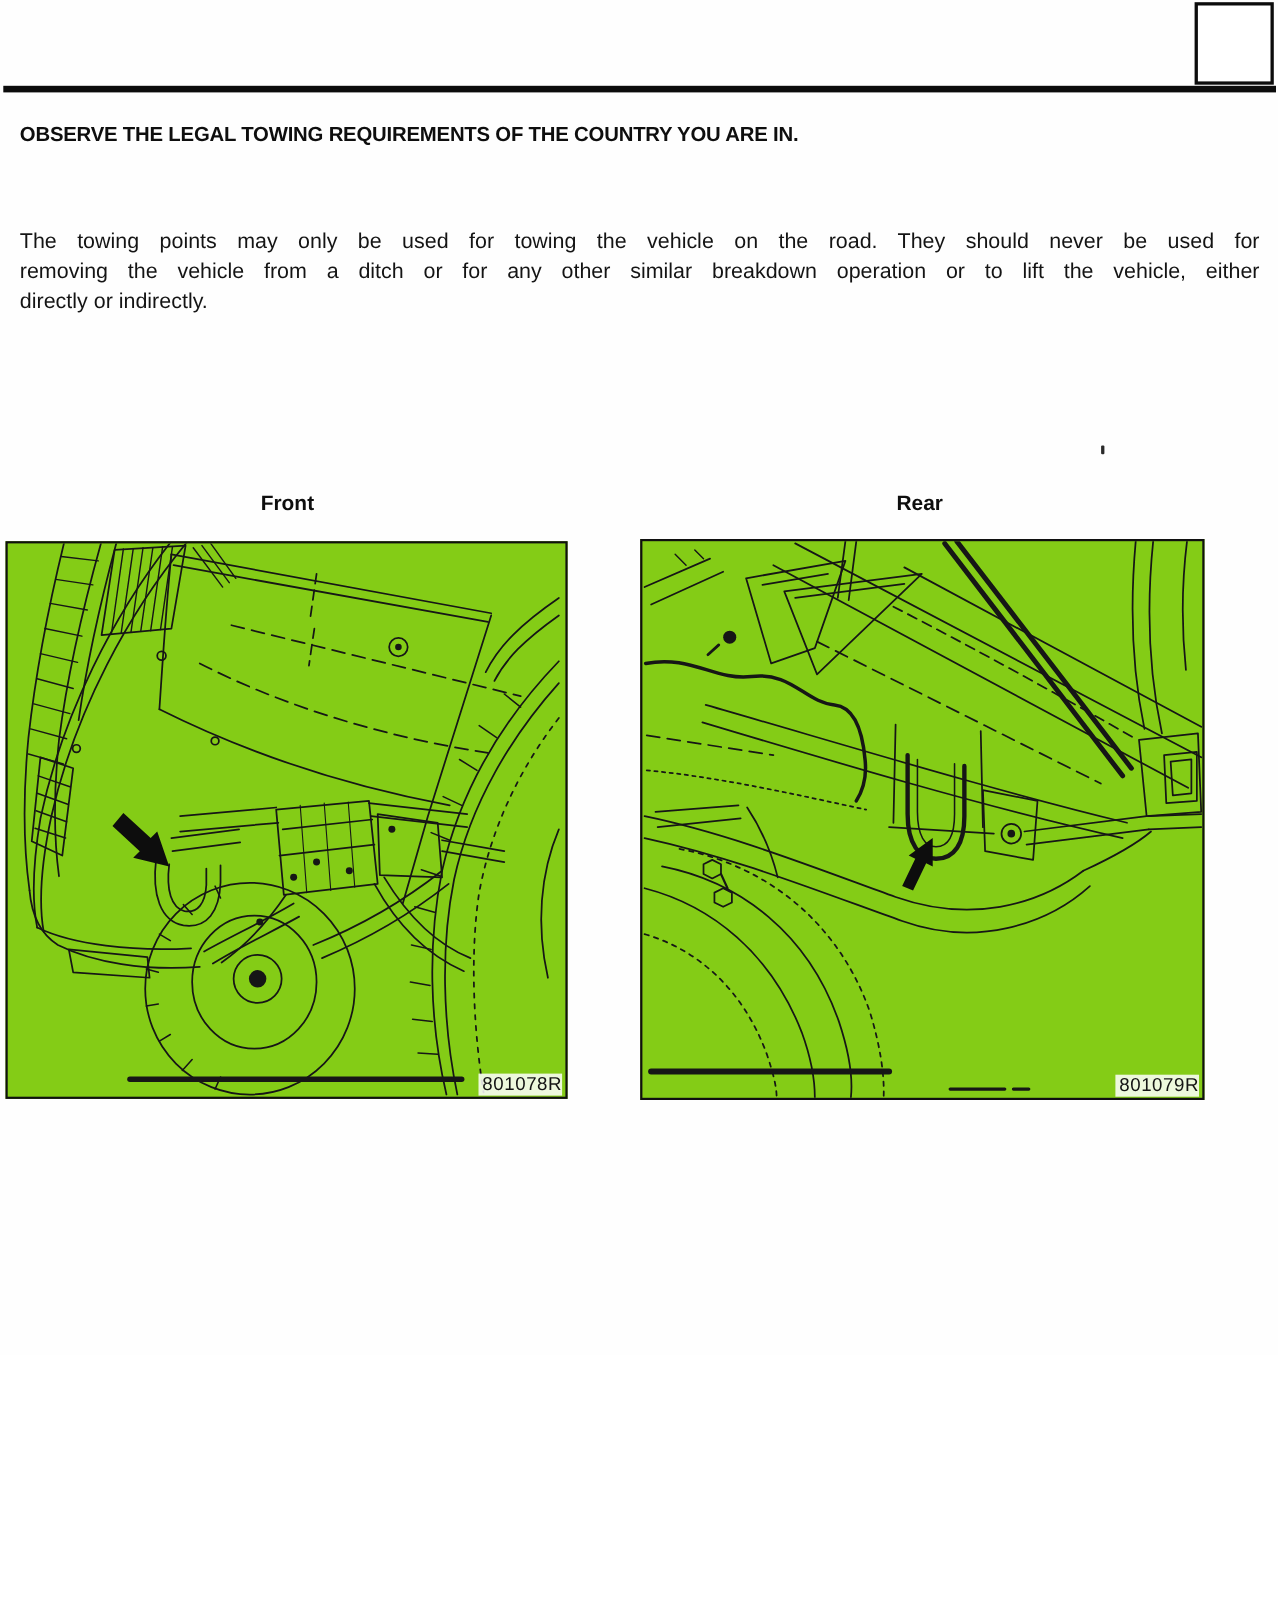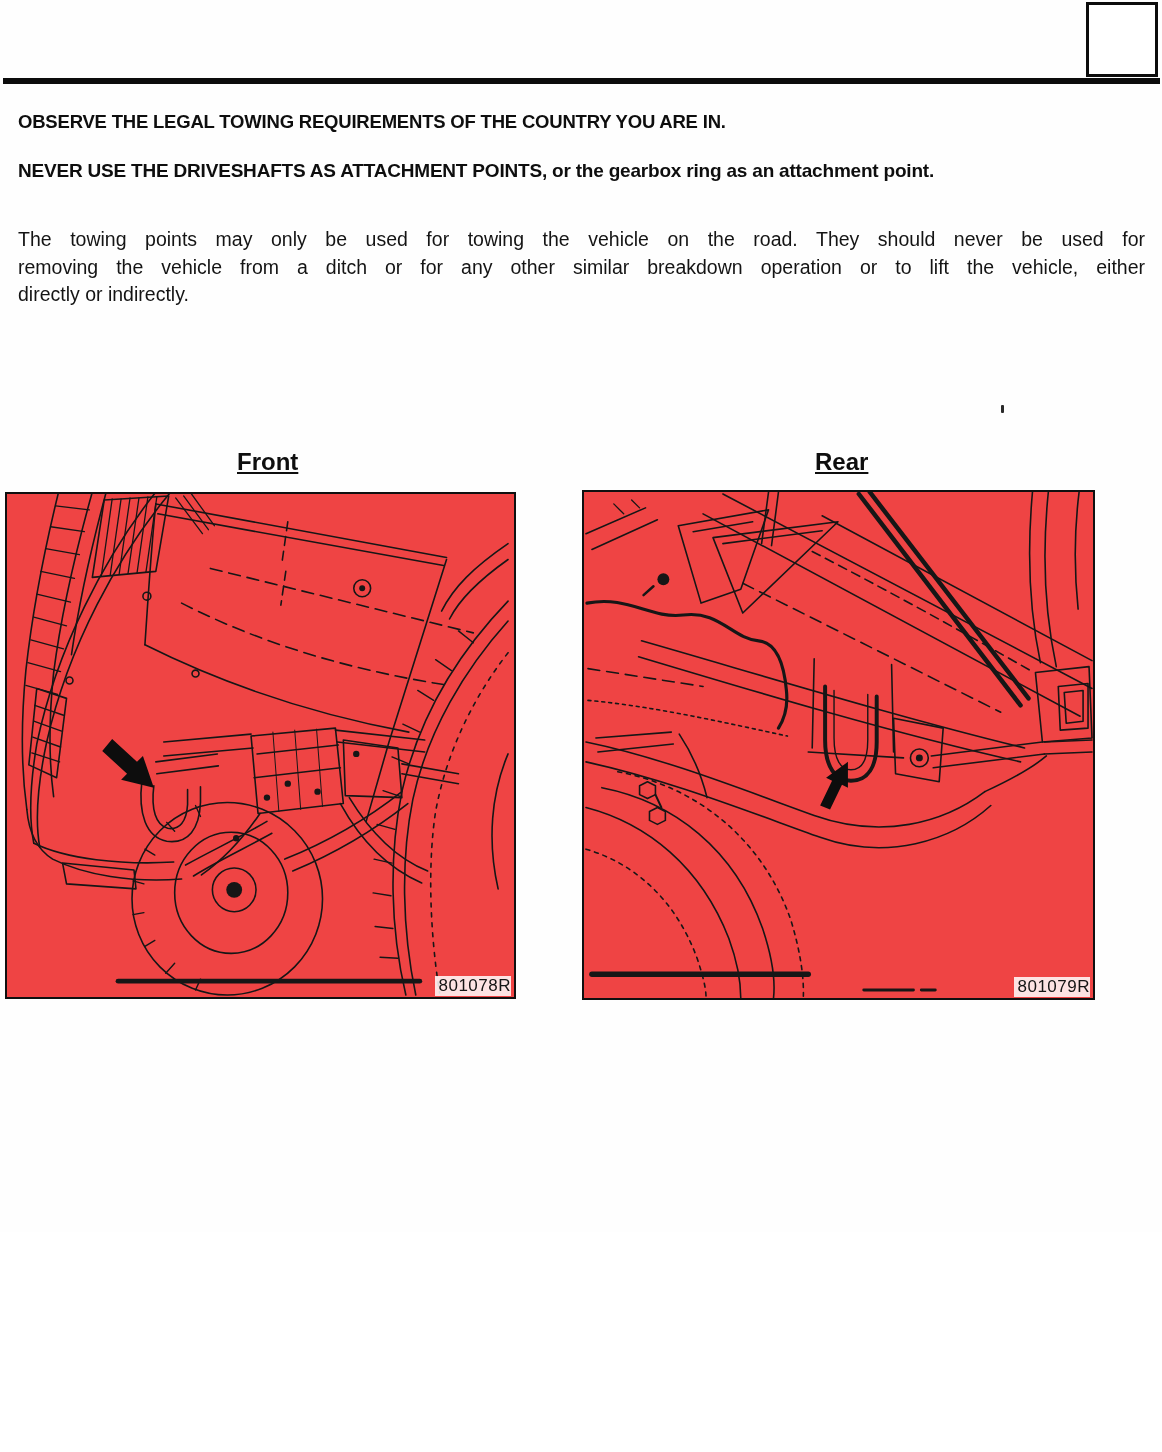--- a/index.html
+++ b/index.html
@@ -36,47 +36,45 @@
   }
   .h1 { top: 111px; }
   .h2 { top: 160px; font-size: 19px; }
   .para {
     position: absolute;
     left: 18px;
     width: 1127px;
     font-size: 19.5px;
     line-height: 27.5px;
     color: #141414;
-    margin-top: 20px;
   }
   .p1 { top: 206px; font-weight: 400; }
   .p2 { top: 311px; font-weight: 700; }
   .jline { text-align: justify; text-align-last: justify; }
   .lline { text-align: left; white-space: nowrap; }
   .stray-mark {
     position: absolute;
     left: 1001px; top: 405px;
     width: 3px; height: 8px;
     background: #2a2a2a;
     border-radius: 1px;
   }
   .fig-label {
     position: absolute;
     top: 448px;
-    font-size: 24px;
+    font-size: 19px;
     font-weight: 700;
     color: #0e0e0e;
-    text-decoration: underline;
   }
   .fig-label.front { left: 237px; }
   .fig-label.rear  { left: 815px; }
   .figure {
     position: absolute;
     border: 2.5px solid #101010;
-    background: #ef4444;
+    background: #84cc16;
     box-sizing: border-box;
   }
   .figure.front { left: 5px;  top: 492px; width: 511px; height: 507px; }
   .figure.rear  { left: 582px; top: 490px; width: 513px; height: 510px; text-align: center; }
   .figure svg { position: absolute; left:0; top:0; width:100%; height:100%; }
   .fig-ref {
     position: absolute;
     right: 3px; bottom: 1px;
     font-size: 17px;
     letter-spacing: 0.5px;
@@ -88,21 +86,20 @@
 </head>
 <body>
 
 <div class="page">
 
   <div class="corner-box"></div>
   <div class="top-rule"></div>
 
   <div class="h-warning h1">OBSERVE THE LEGAL TOWING REQUIREMENTS OF THE COUNTRY YOU ARE IN.</div>
 
-  <div class="h-warning h2">NEVER USE THE DRIVESHAFTS AS ATTACHMENT POINTS, or the gearbox ring as an attachment point.</div>
 
   <div class="para p1">
     <div class="jline">The towing points may only be used for towing the vehicle on the road. They should never be used for</div>
     <div class="jline">removing the vehicle from a ditch or for any other similar breakdown operation or to lift the vehicle, either</div>
     <div class="lline">directly or indirectly.</div>
   </div>
 
   <div class="para p2">
   </div>
 

